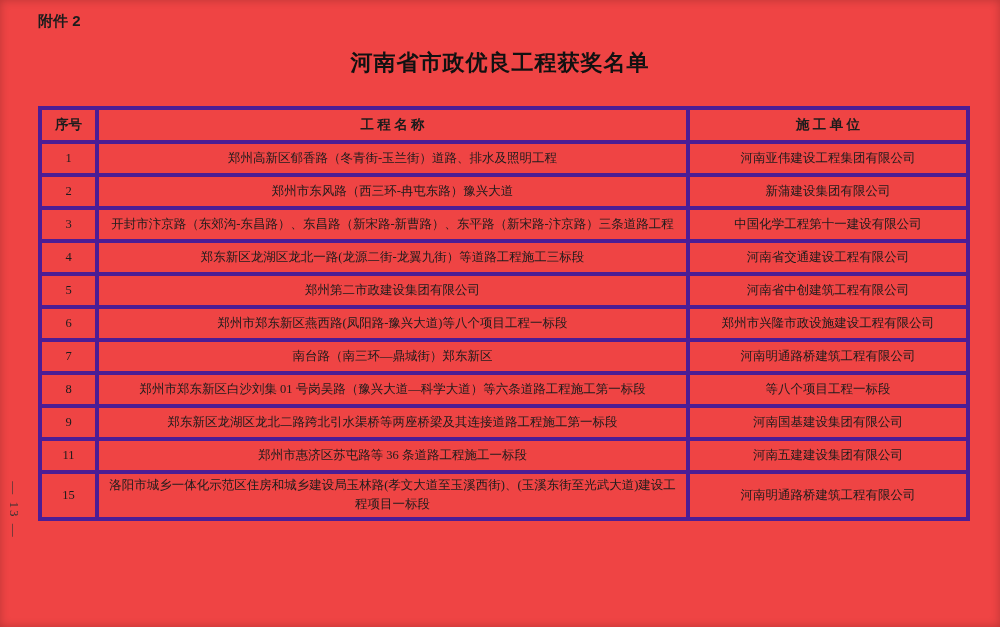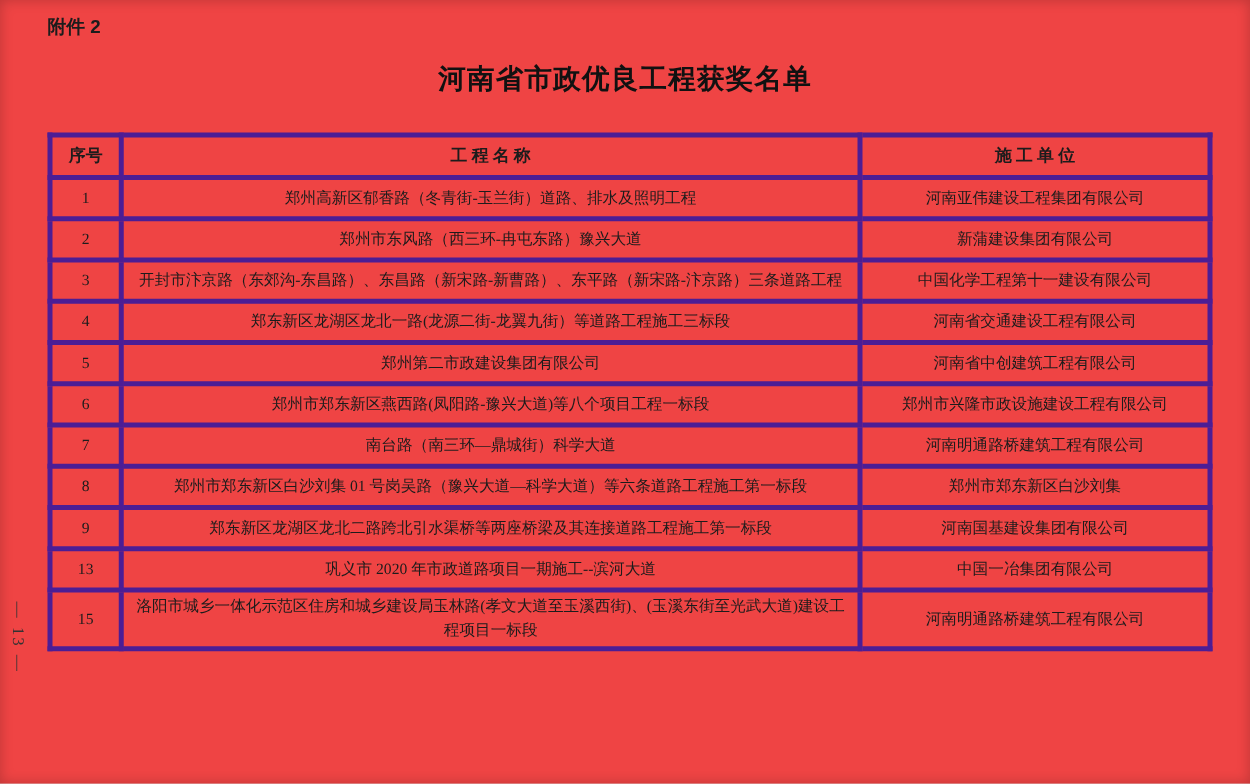--- a/index.html
+++ b/index.html
@@ -145,44 +145,44 @@
     </tr>
 
     <tr>
       <td class="cell-no">6</td>
       <td class="cell-project">郑州市郑东新区燕西路(凤阳路-豫兴大道)等八个项目工程一标段</td>
       <td class="cell-unit">郑州市兴隆市政设施建设工程有限公司</td>
     </tr>
 
     <tr>
       <td class="cell-no">7</td>
-      <td class="cell-project">南台路（南三环—鼎城街）科学大道</td>
+      <td class="cell-project">南台路（南三环—鼎城街）郑东新区</td>
       <td class="cell-unit">河南明通路桥建筑工程有限公司</td>
     </tr>
 
     <tr>
       <td class="cell-no">8</td>
       <td class="cell-project">郑州市郑东新区白沙刘集 01 号岗吴路（豫兴大道—科学大道）等六条道路工程施工第一标段</td>
-      <td class="cell-unit">郑州市郑东新区白沙刘集</td>
+      <td class="cell-unit">等八个项目工程一标段</td>
     </tr>
 
     <tr>
       <td class="cell-no">9</td>
       <td class="cell-project">郑东新区龙湖区龙北二路跨北引水渠桥等两座桥梁及其连接道路工程施工第一标段</td>
       <td class="cell-unit">河南国基建设集团有限公司</td>
     </tr>
 
 
+    <tr>
+      <td class="cell-no">11</td>
+      <td class="cell-project">郑州市惠济区苏屯路等 36 条道路工程施工一标段</td>
+      <td class="cell-unit">河南五建建设集团有限公司</td>
+    </tr>
 
 
-    <tr>
-      <td class="cell-no">13</td>
-      <td class="cell-project">巩义市 2020 年市政道路项目一期施工--滨河大道</td>
-      <td class="cell-unit">中国一冶集团有限公司</td>
-    </tr>
 
 
     <tr>
       <td class="cell-no">15</td>
       <td class="cell-project">洛阳市城乡一体化示范区住房和城乡建设局玉林路(孝文大道至玉溪西街)、(玉溪东街至光武大道)建设工程项目一标段</td>
       <td class="cell-unit">河南明通路桥建筑工程有限公司</td>
     </tr>
   </tbody>
   </table>
 

